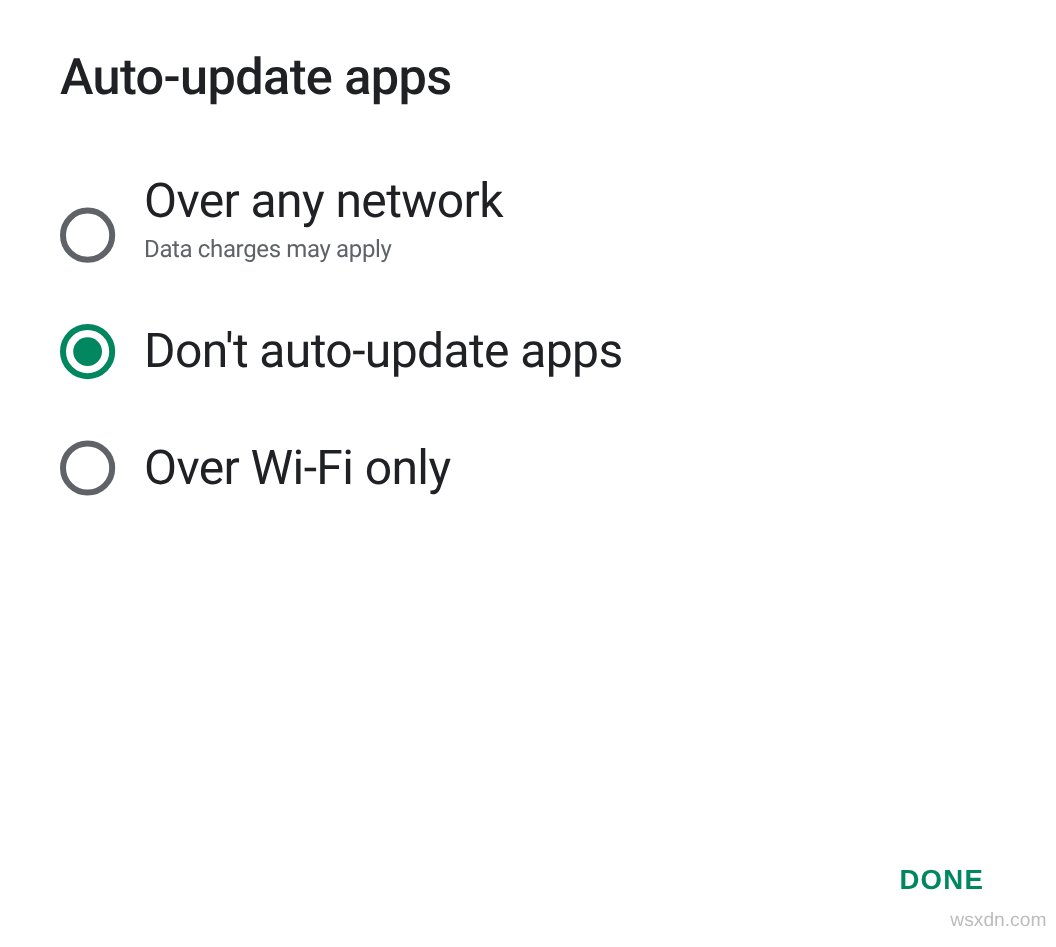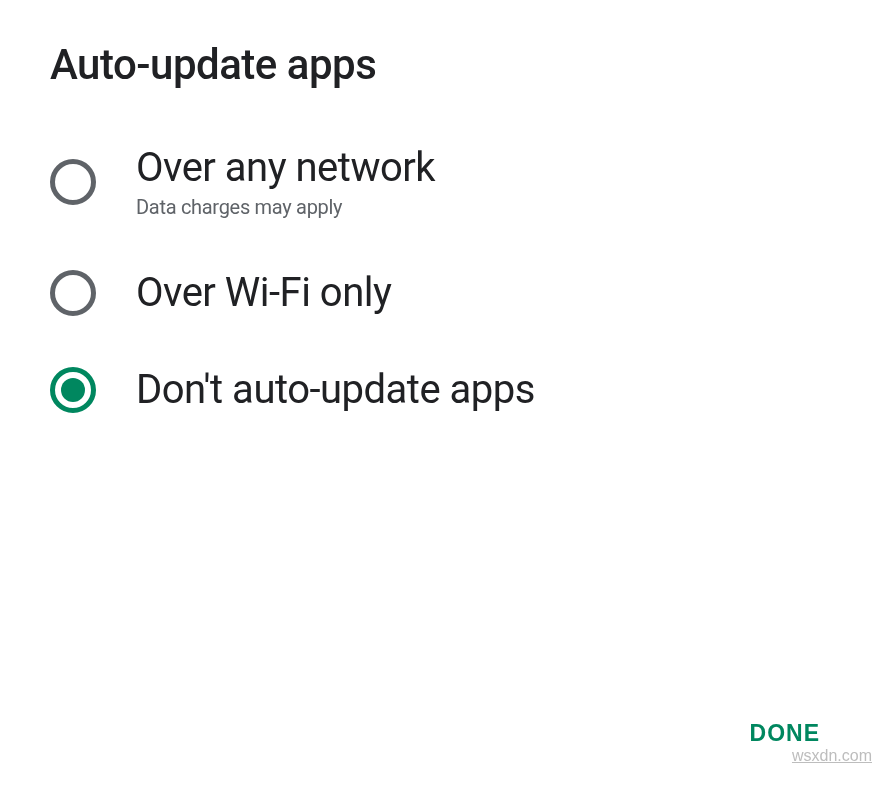--- a/index.html
+++ b/index.html
@@ -22,22 +22,22 @@
       margin-bottom: 55px;
       letter-spacing: -0.5px;
     }
     .radio-group {
       display: flex;
       flex-direction: column;
       gap: 50px;
     }
     .radio-item {
       display: flex;
-      align-items: center;
-      gap: 40px;
+      align-items: flex-end;
+      gap: 24px;
       cursor: pointer;
     }
     .radio-circle {
       width: 46px;
       height: 46px;
       border-radius: 50%;
       border: 5px solid #5f6368;
       flex-shrink: 0;
       display: flex;
       align-items: center;
@@ -79,56 +79,55 @@
       font-weight: 600;
       color: #00875f;
       background: none;
       border: none;
       cursor: pointer;
       letter-spacing: 1px;
       padding: 12px 20px;
     }
     .watermark {
       position: absolute;
-      bottom: 24px;
+      bottom: 12px;
       right: 8px;
       font-size: 16px;
       color: #bdbdbd;
       font-family: Arial, sans-serif;
-      text-decoration: underline;
     }
   </style>
 </head>
 <body>
 
 <div class="dialog-title">Auto-update apps</div>
 
 <div class="radio-group">
 
   <div class="radio-item">
     <div class="radio-circle"></div>
     <div class="radio-text">
       <div class="radio-label">Over any network</div>
       <div class="radio-subtitle">Data charges may apply</div>
     </div>
   </div>
 
   <div class="radio-item">
-    <div class="radio-circle"></div>
-    <div class="radio-text">
-      <div class="radio-label">Over Wi-Fi only</div>
-    </div>
-  </div>
-
-  <div class="radio-item">
     <div class="radio-circle selected">
       <div class="radio-inner"></div>
     </div>
     <div class="radio-text">
       <div class="radio-label">Don't auto-update apps</div>
+    </div>
+  </div>
+
+  <div class="radio-item">
+    <div class="radio-circle"></div>
+    <div class="radio-text">
+      <div class="radio-label">Over Wi-Fi only</div>
     </div>
   </div>
 
 </div>
 
 <div class="button-row">
   <button class="done-button">DONE</button>
 </div>
 
 <div class="watermark">wsxdn.com</div>

